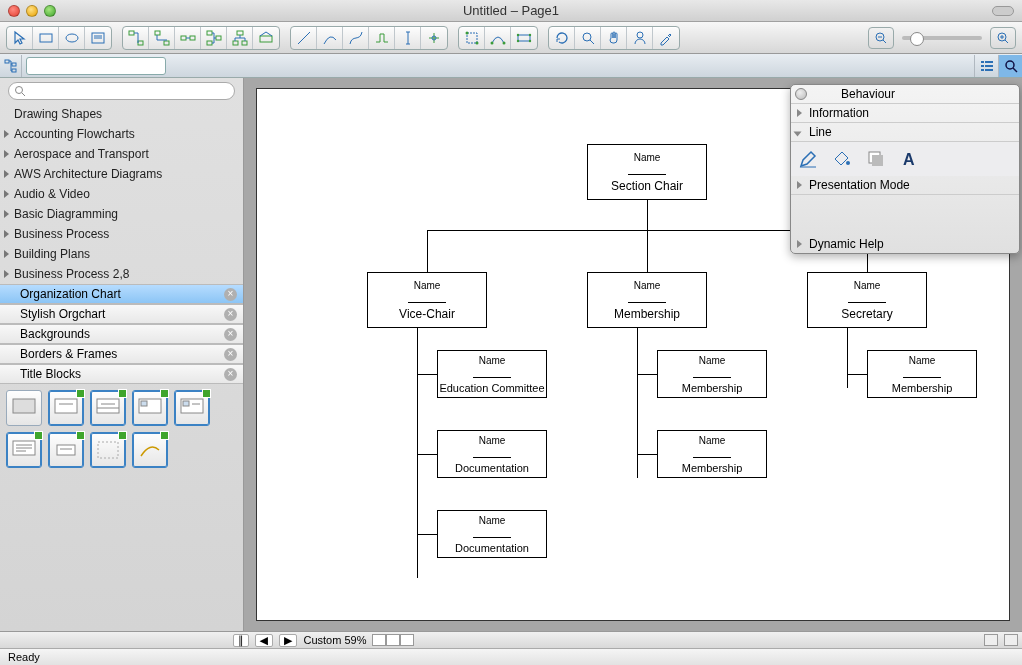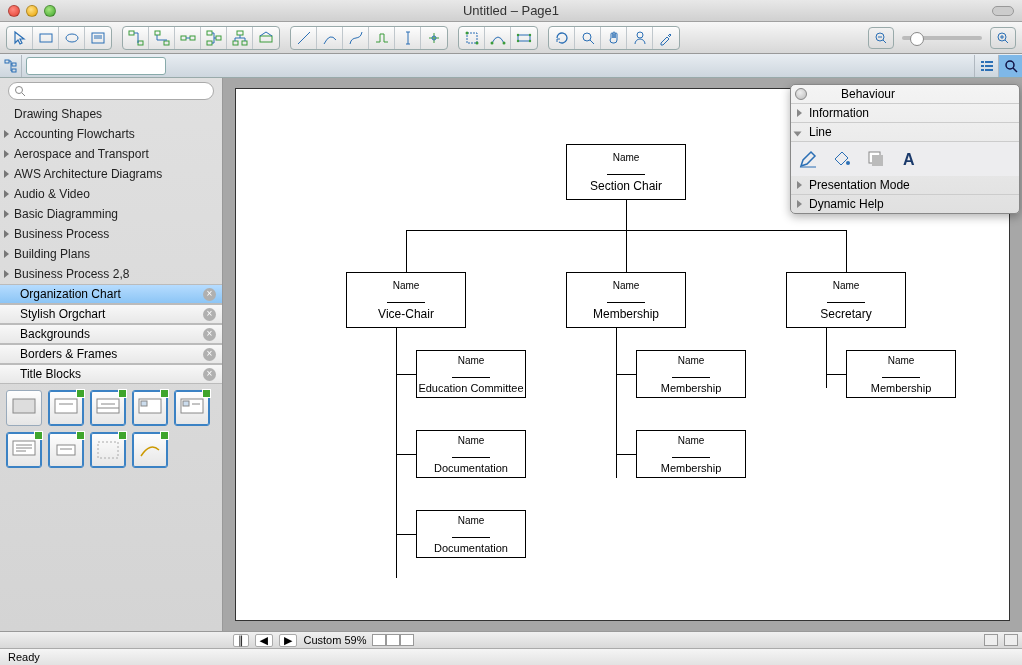--- a/index.html
+++ b/index.html
@@ -28,21 +28,21 @@
 
 .strip { height: 24px; background: linear-gradient(#e8edf2,#cdd6de); border-bottom:1px solid #9aa; display:flex; align-items:center; }
 .strip .sicon { width:22px; height:22px; display:flex;align-items:center;justify-content:center;border-right:1px solid #b0b8c0; }
 .strip input { flex:none; width:140px; height:18px; margin-left:4px; border:1px solid #8aa; border-radius:3px; padding:0 4px; font-size:11px; }
 .strip .righticons { margin-left:auto; display:flex; }
 .strip .ricon { width:24px; height:22px; display:flex;align-items:center;justify-content:center; border-left:1px solid #b0b8c0; }
 .ricon.hl { background:#7fb8e8; }
 
 
 .main { display:flex; height: calc(100vh - 22px - 32px - 24px - 17px - 17px); }
-.sidebar { width: 223px; background: linear-gradient(#e0e0e0,#d4d4d4); border-right:1px solid #999; display:flex; flex-direction:column; }
+.sidebar { width: 244px; background: linear-gradient(#e0e0e0,#d4d4d4); border-right:1px solid #999; display:flex; flex-direction:column; }
 .srch { padding:4px 8px; }
 .srch input { width:100%; height:18px; border:1px solid #aaa; border-radius:10px; padding:0 18px 0 20px; font-size:11px; background:#fff; }
 .srchwrap { position:relative; }
 .srchwrap .mag { position:absolute; left:6px; top:3px; }
 
 .catlist { overflow:auto; }
 .cat { padding: 3px 6px 3px 14px; font-size:12px; color:#222; position:relative; cursor:pointer; }
 .cat::before { content:""; position:absolute; left:4px; top:6px; border-left:5px solid #777; border-top:4px solid transparent; border-bottom:4px solid transparent; }
 .cat.noarrow::before { display:none; }
 .cat.head { font-weight:normal; }
@@ -518,21 +518,21 @@
               <rect x="6" y="6" width="11" height="11" fill="#bbb"></rect>
             </svg>
           </div>
         <div class="ic">
             <svg width="20" height="20" viewBox="0 0 20 20">
               <text x="3" y="16" font-size="16" font-family="serif" fill="#1b3a6b" font-weight="bold">A</text>
             </svg>
           </div>
       </div>
       <div class="fp-row"><span>Presentation Mode</span></div>
-      <div class="fp-row" style="border-bottom:none;"><span>Dynamic Help</span></div>
+      <div class="fp-row" style="border-bottom:none;margin-top:40px;"><span>Dynamic Help</span></div>
     </div>
   </div>
 </div>
 
 <div class="bottombar">
   <div style="width:223px;"></div>
   <div class="seg">∥</div>
   <div class="seg">◀</div>
   <div class="seg">▶</div>
   <span>Custom 59%</span>

